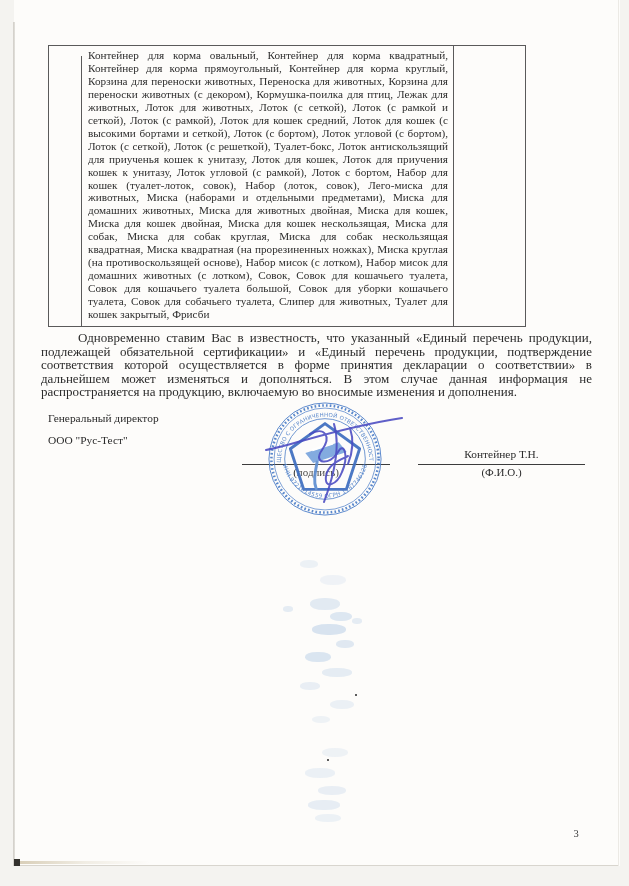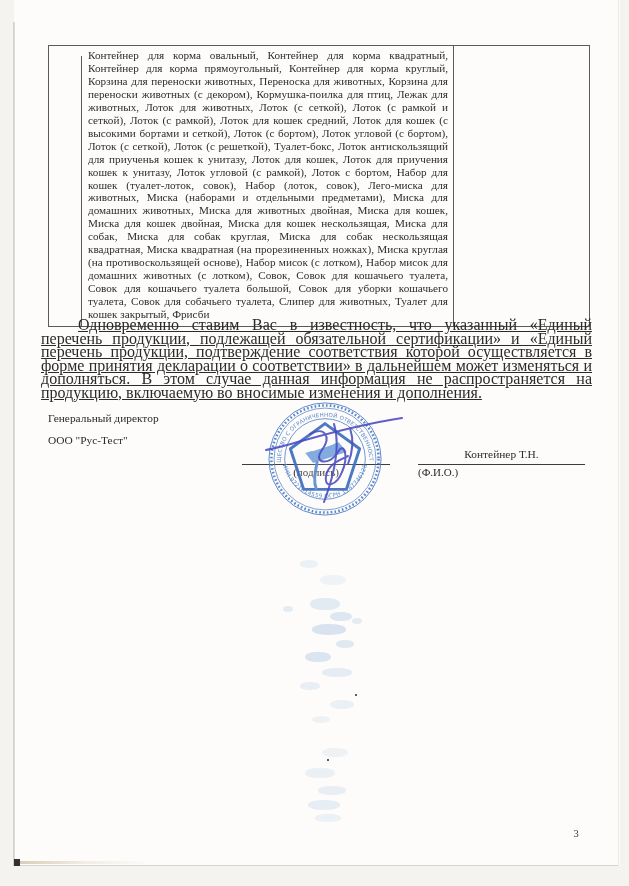--- a/index.html
+++ b/index.html
@@ -28,50 +28,49 @@
   .corner-mark{
     position:absolute;left:14px;top:859px;width:6px;height:7px;background:#33312d;
   }
   .corner-smear{
     position:absolute;left:20px;top:861px;width:130px;height:3px;
     background:linear-gradient(to right,rgba(213,202,178,.9),rgba(226,219,202,.45),rgba(232,227,214,0));
   }
 
   
   .doc-table{
-    position:absolute;left:48px;top:45px;width:542px;
+    position:absolute;left:48px;top:45px;width:478px;
     display:flex;border:1px solid #5a5a5a;box-sizing:border-box;
     background:#fdfcfa;
     align-items:flex-end;
   }
   .doc-table .col-left{width:32px;border-right:1px solid #5a5a5a;min-height:270px;}
   .doc-table .col-mid{
     width:372px;box-sizing:border-box;border-right:1px solid #5a5a5a;
     padding:3px 5px 5px 6px;
     font-size:11.2px;line-height:12.95px;text-align:justify;color:#2e2e2e;
   }
   .doc-table .col-right{flex:1;}
 
   
   .main-paragraph{
-    position:absolute;left:41px;top:318px;width:551px;
-    font-size:16px;line-height:13.5px;text-align:justify;text-indent:37px;
+    position:absolute;left:41px;top:331px;width:551px;
+    font-size:13px;line-height:13.5px;text-align:justify;text-indent:37px;
     color:#2b2b2b;
-    text-decoration:underline;
   }
 
   
   .signoff-position{position:absolute;left:48px;top:412px;font-size:11.4px;}
   .signoff-company{position:absolute;left:48px;top:434px;font-size:11.4px;}
 
   .sig-line{position:absolute;left:242px;top:464px;width:148px;height:1px;background:#3c3c3c;}
   .fio-line{position:absolute;left:418px;top:464px;width:167px;height:1px;background:#3c3c3c;}
   .sig-caption{position:absolute;left:242px;top:466px;width:148px;text-align:center;font-size:11px;}
   .fio-name{position:absolute;left:418px;top:448px;width:167px;text-align:center;font-size:11.4px;}
-  .fio-caption{position:absolute;left:418px;top:466px;width:167px;text-align:left;font-size:11px;}
+  .fio-caption{position:absolute;left:418px;top:466px;width:167px;text-align:center;font-size:11px;}
 
   
   .stamp-wrap{position:absolute;left:266px;top:400px;width:118px;height:118px;opacity:.93;}
   .stamp-wrap svg{display:block;}
   .signature-wrap{position:absolute;left:252px;top:398px;width:160px;height:118px;}
 
   
   .bleed{position:absolute;border-radius:45%;filter:blur(0.7px);background:#7ba6d6;}
   .speck{position:absolute;width:2px;height:2px;background:#5c5c5c;}
 

